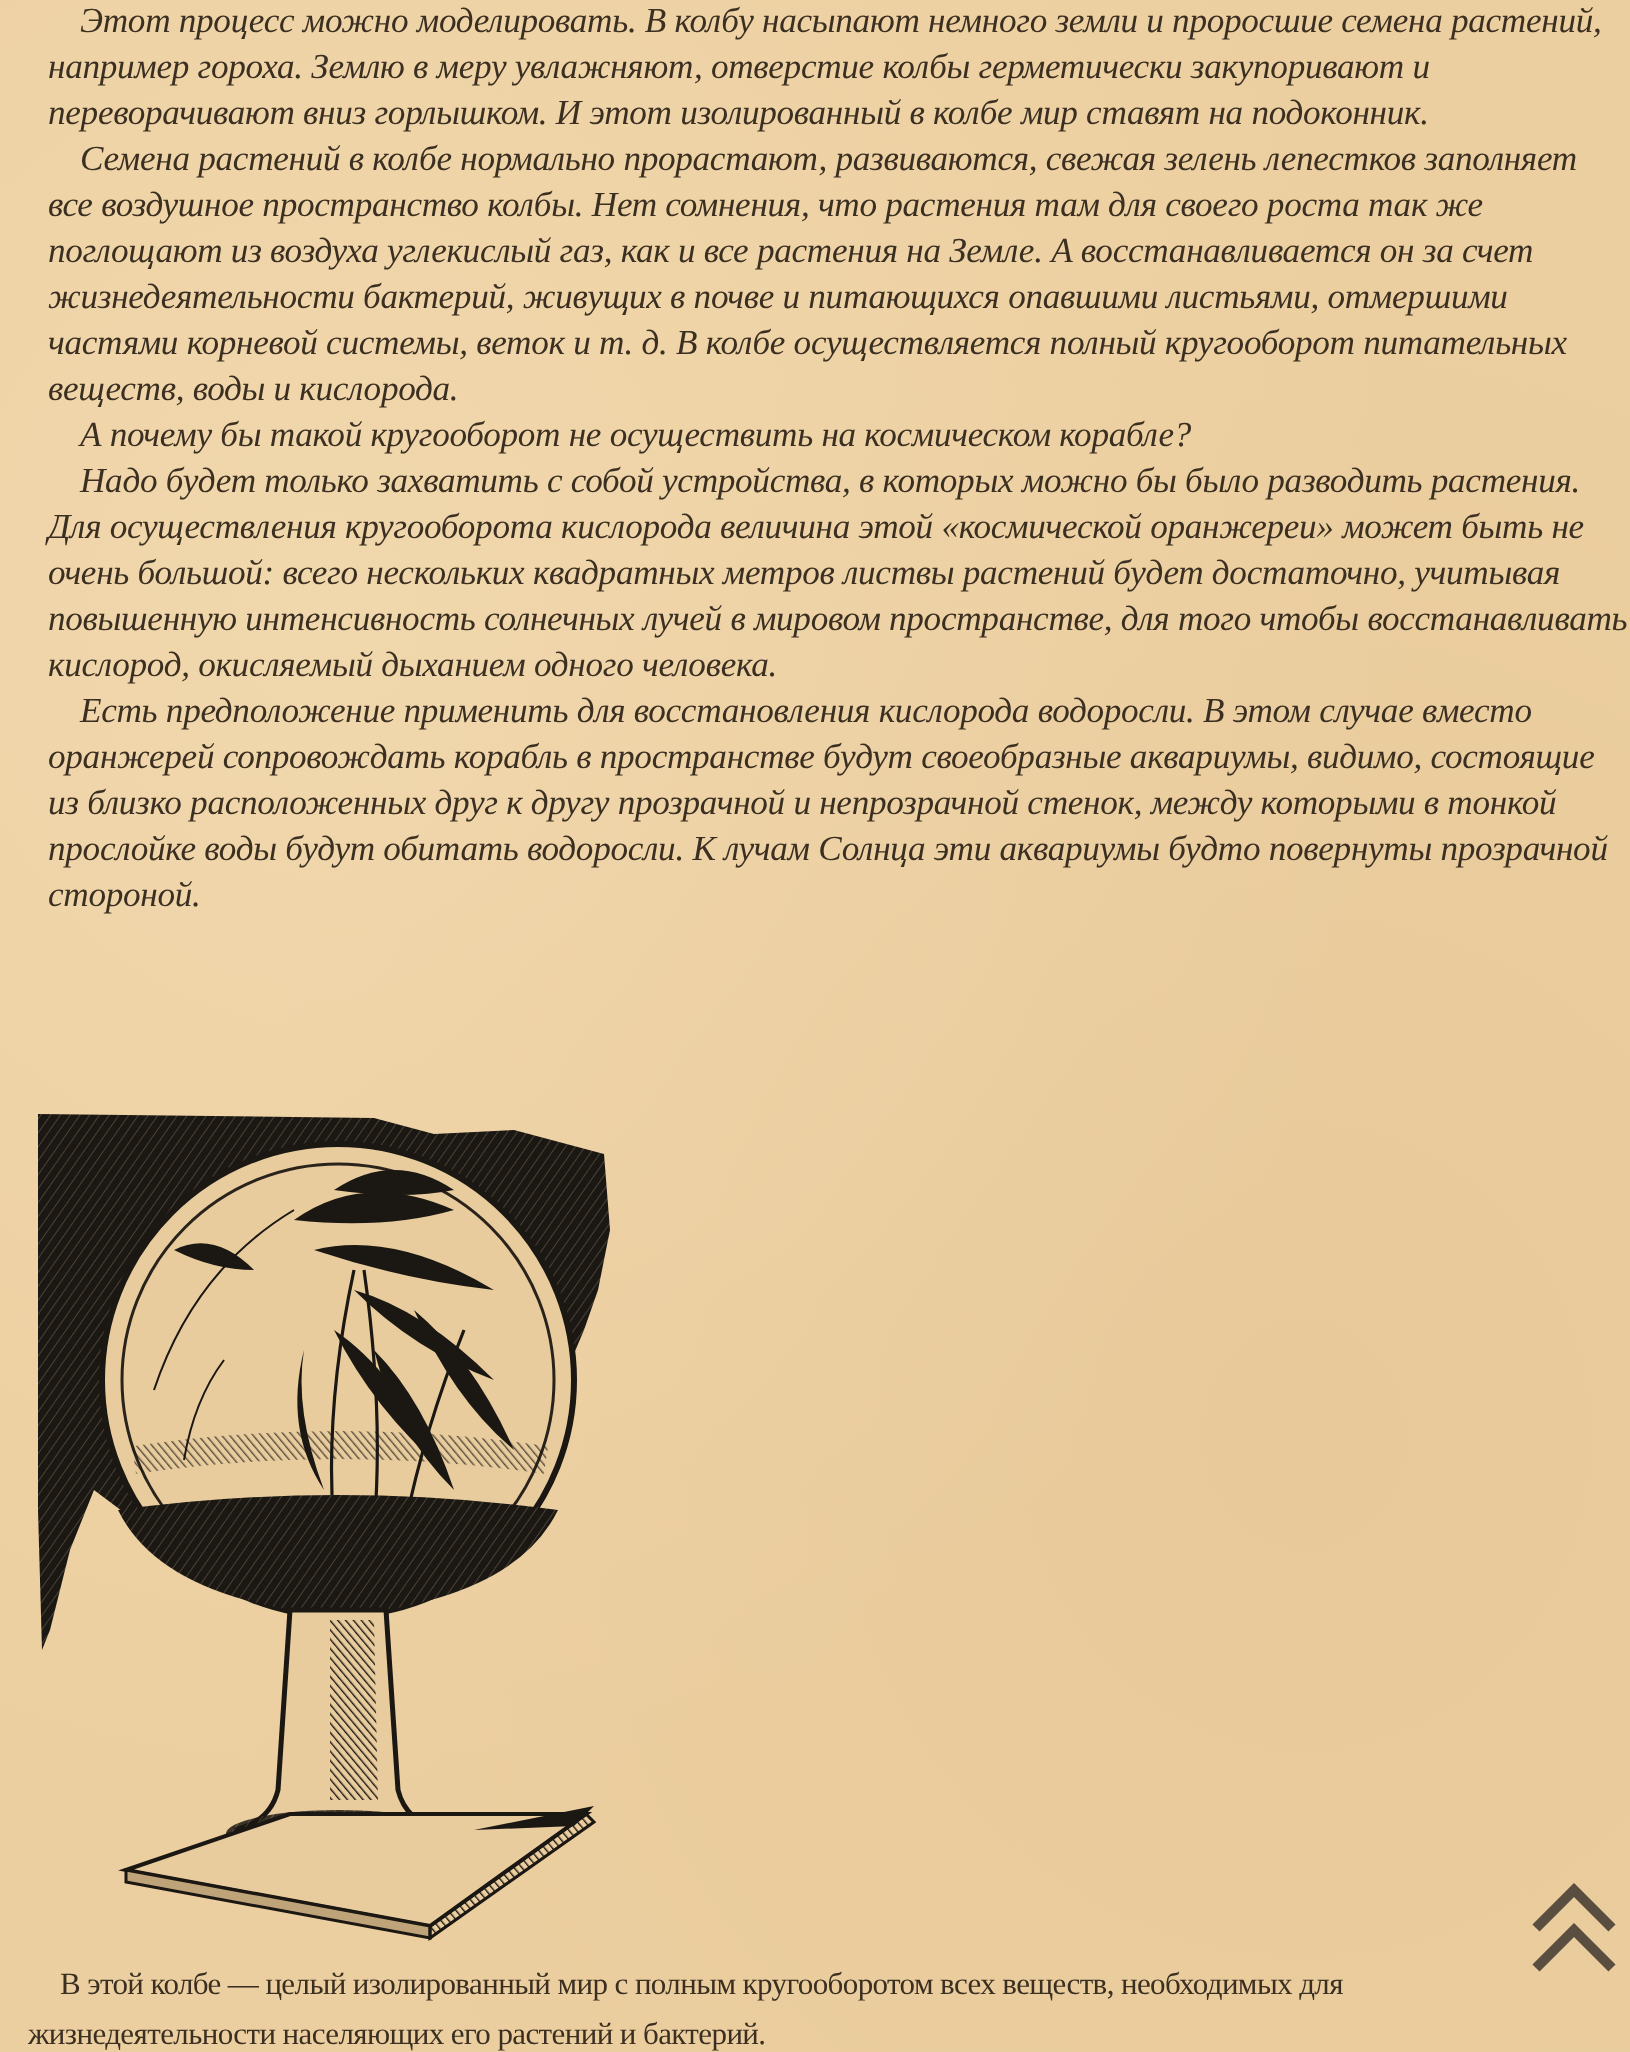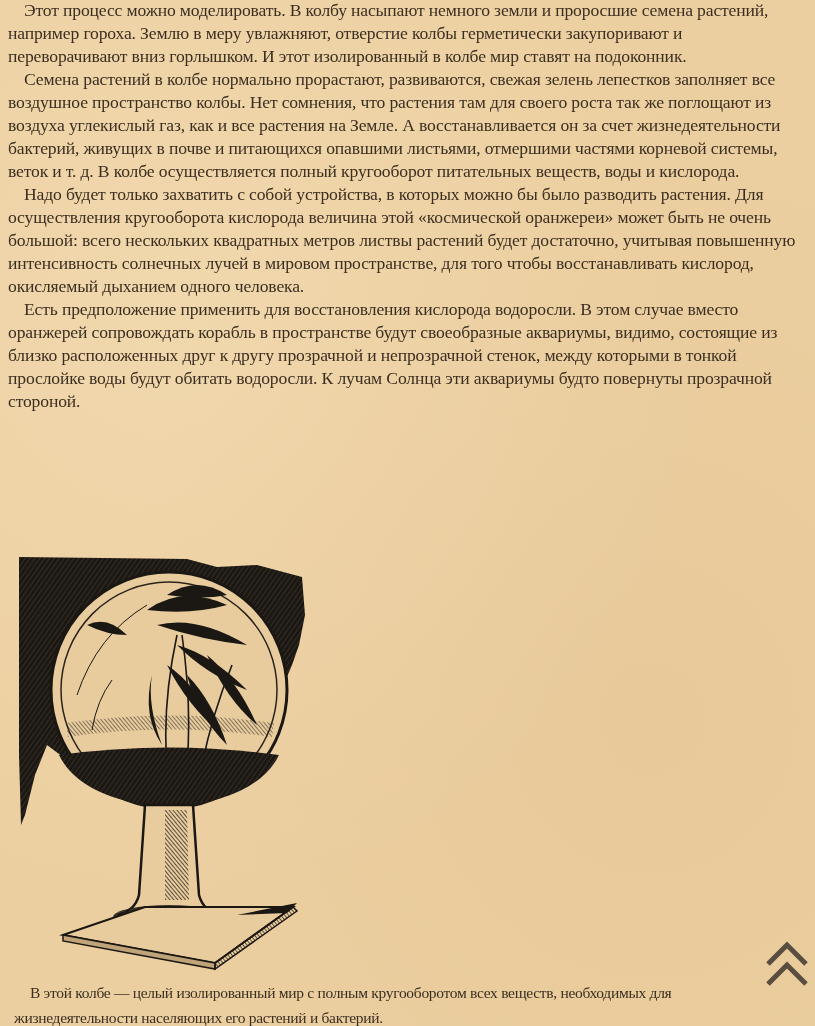--- a/index.html
+++ b/index.html
@@ -13,23 +13,24 @@
       background: #eccfa0;
       background-image:
         radial-gradient(ellipse at 20% 30%, rgba(255,240,210,0.25), transparent 60%),
         radial-gradient(ellipse at 80% 70%, rgba(200,160,110,0.12), transparent 60%);
       font-family: "Liberation Serif", "DejaVu Serif", serif;
       color: #3b2f22;
       position: relative;
     }
     .page {
       position: absolute;
-      left: 8px;
+      left: 24px;
       top: -1px;
       width: 790px;
+      font-style: italic;
     }
     .para {
       margin: 0;
       font-size: 17.6px;
       line-height: 23px;
       text-indent: 16px;
       letter-spacing: -0.15px;
     }
     .figure {
       position: absolute;
@@ -57,20 +58,21 @@
       height: 50px;
       cursor: pointer;
     }
   </style>
 </head>
 <body>
 
 <div class="page">
   <p class="para">Этот процесс можно моделировать. В колбу насыпают немного земли и проросшие семена растений, например гороха. Землю в меру увлажняют, отверстие колбы герметически закупоривают и переворачивают вниз горлышком. И этот изолированный в колбе мир ставят на подоконник.</p>
   <p class="para">Семена растений в колбе нормально прорастают, развиваются, свежая зелень лепестков заполняет все воздушное пространство колбы. Нет сомнения, что растения там для своего роста так же поглощают из воздуха углекислый газ, как и все растения на Земле. А восстанавливается он за счет жизнедеятельности бактерий, живущих в почве и питающихся опавшими листьями, отмершими частями корневой системы, веток и т. д. В колбе осуществляется полный кругооборот питательных веществ, воды и кислорода.</p>
+  <p class="para">А почему бы такой кругооборот не осуществить на космическом корабле?</p>
   <p class="para">Надо будет только захватить с собой устройства, в которых можно бы было разводить растения. Для осуществления кругооборота кислорода величина этой «космической оранжереи» может быть не очень большой: всего нескольких квадратных метров листвы растений будет достаточно, учитывая повышенную интенсивность солнечных лучей в мировом пространстве, для того чтобы восстанавливать кислород, окисляемый дыханием одного человека.</p>
   <p class="para">Есть предположение применить для восстановления кислорода водоросли. В этом случае вместо оранжерей сопровождать корабль в пространстве будут своеобразные аквариумы, видимо, состоящие из близко расположенных друг к другу прозрачной и непрозрачной стенок, между которыми в тонкой прослойке воды будут обитать водоросли. К лучам Солнца эти аквариумы будто повернуты прозрачной стороной.</p>
 </div>
 
 <div class="figure">
   <svg width="290" height="416" viewBox="0 0 290 416">
     <defs>
       <pattern id="hatch" width="4" height="4" patternUnits="userSpaceOnUse" patternTransform="rotate(35)">
         <rect width="4" height="4" fill="#1b1712"></rect>
         <line x1="0" y1="0" x2="0" y2="4" stroke="#4a4238" stroke-width="1"></line>

